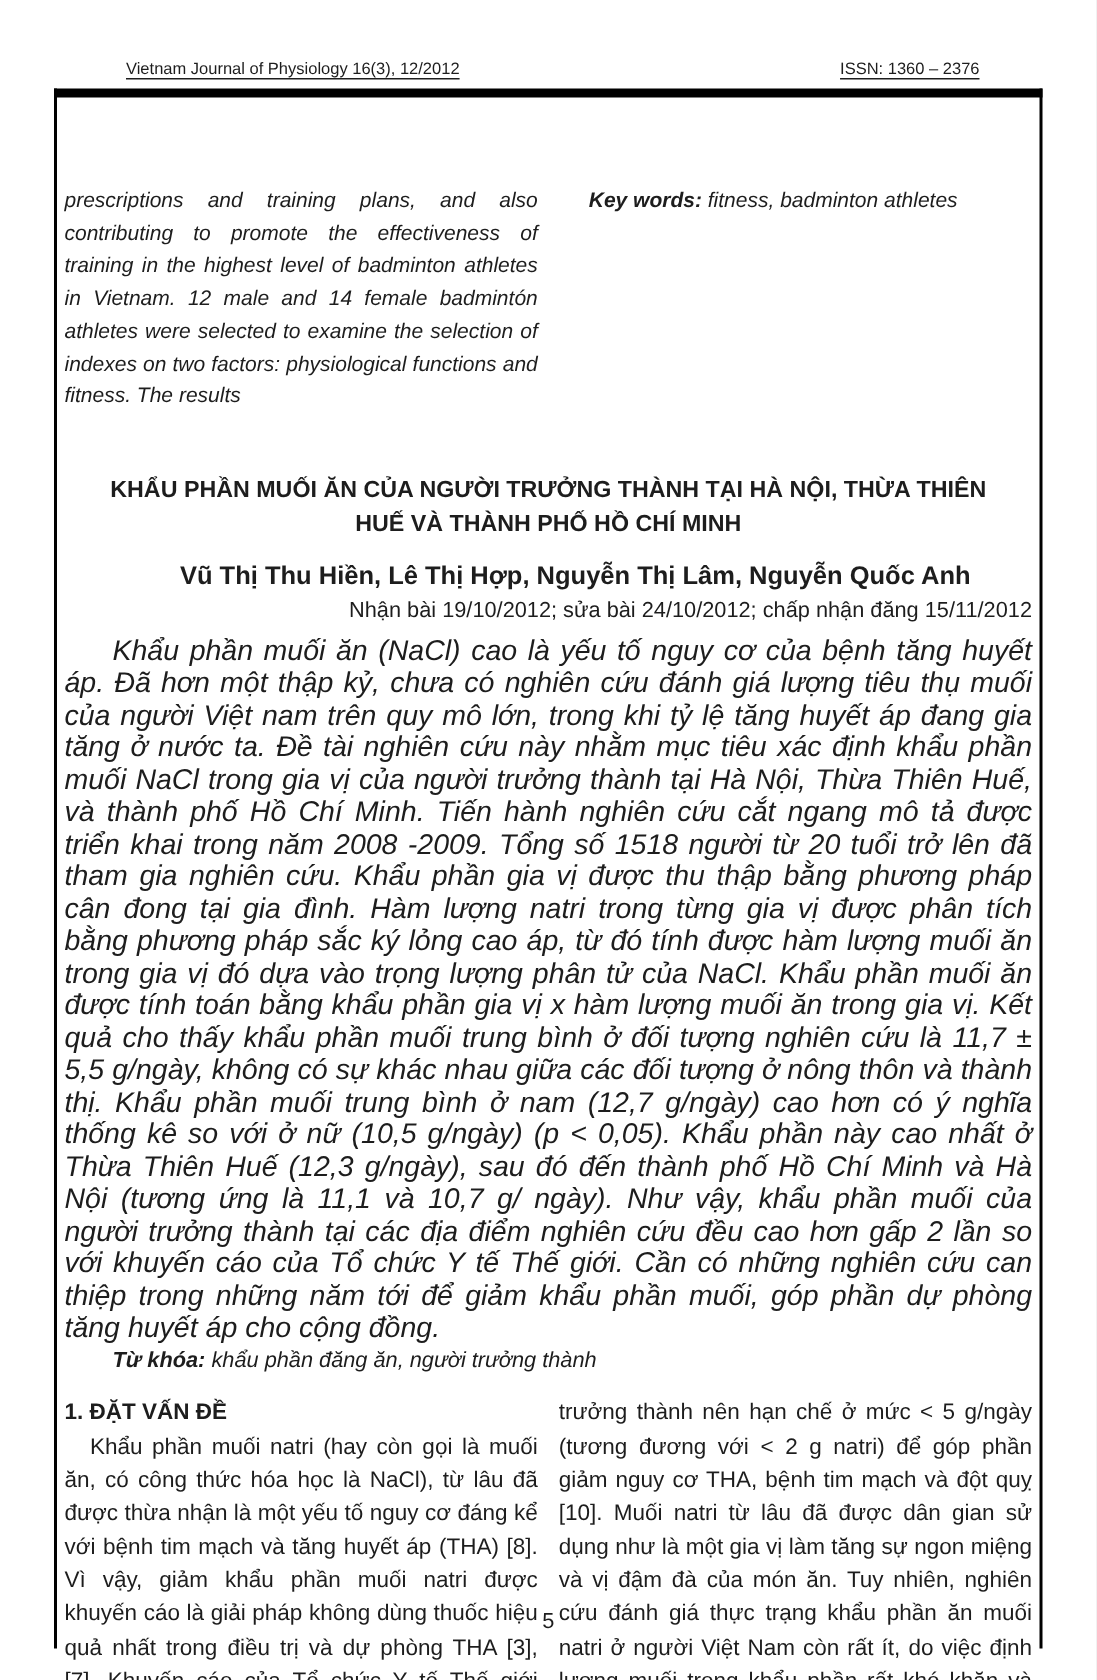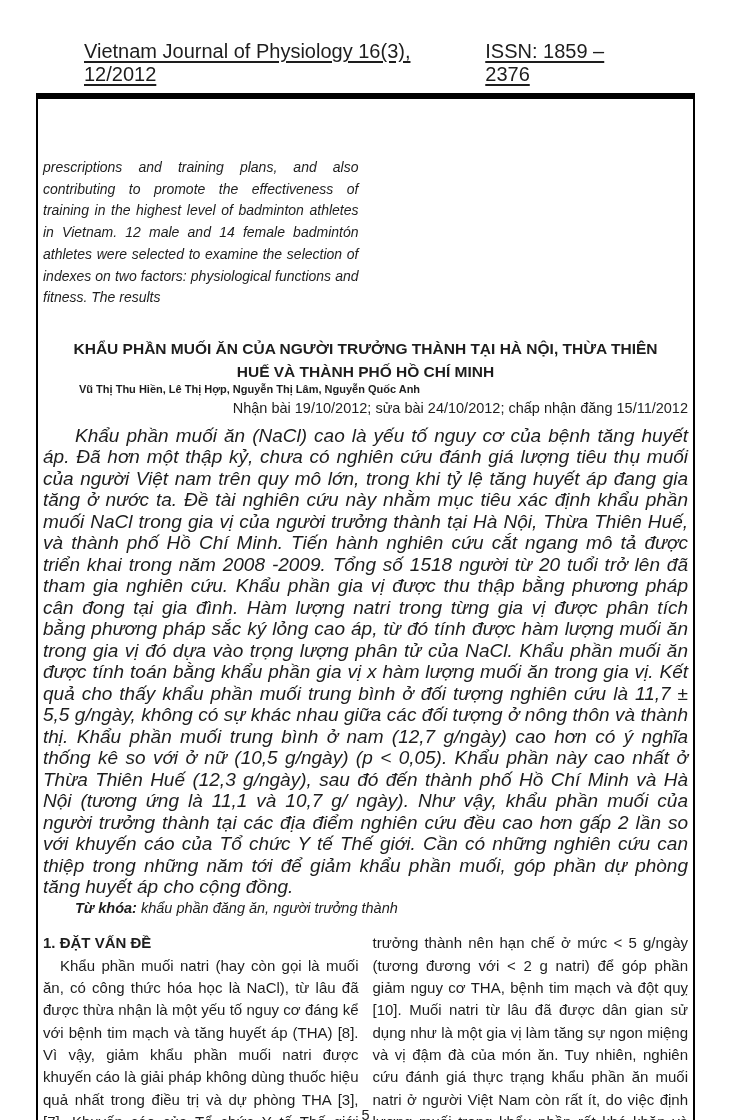--- a/index.html
+++ b/index.html
@@ -12,21 +12,21 @@
     position: relative;
     margin: 0 auto;
     overflow: hidden;
   }
   .header {
     margin: 40px 36px 0 36px;
     padding: 0 42px 3px 48px;
     display: flex;
     justify-content: space-between;
     align-items: baseline;
-    font-size: 20px;
+    font-size: 11px;
   }
   .header .u { text-decoration: underline; text-underline-offset: 3px; }
   .frame {
     margin: 4px 36px 0 36px;
     border-top: 6px solid #000;
     border-left: 2px solid #000;
     border-right: 2px solid #000;
     height: 1040px;
     padding: 0 5px;
     position: relative;
@@ -38,32 +38,32 @@
     margin-top: 58px;
     font-style: italic;
     font-size: 14px;
     line-height: 21.7px;
     text-align: justify;
   }
   .kw-indent { text-indent: 20px; }
   .bi { font-weight: bold; }
 
   .title {
-    margin-top: 28px;
+    margin-top: 40px;
     padding: 0 18px;
     text-align: center;
     font-size: 15.5px;
     font-weight: bold;
     line-height: 23px;
   }
   .authors {
-    margin-top: 0;
+    margin-top: 13px;
     padding-left: 36px;
-    text-align: left;
-    font-size: 11px;
+    text-align: center;
+    font-size: 17px;
     font-weight: bold;
   }
   .affiliation {
     margin-top: 3px;
     padding-right: 34px;
     text-align: right;
     font-size: 14.5px;
     font-weight: bold;
     font-style: italic;
   }
@@ -107,28 +107,29 @@
     font-size: 14.5px;
   }
 </style>
 </head>
 <body>
 
 <div class="page">
 
   <div class="header">
     <span class="u">Vietnam Journal of Physiology 16(3), 12/2012</span>
-    <span class="u">ISSN: 1859 – 2376</span>
+    <span class="u">ISSN: 1360 – 2376</span>
   </div>
 
   <div class="frame">
 
     <div class="eng-abstract columns">
       <p class="col">prescriptions and training plans, and also contributing to promote the effectiveness of training in the highest level of badminton athletes in Vietnam. 12 male and 14 female badmintón athletes were selected to examine the selection of indexes on two factors: physiological functions and fitness. The results</p>
       <div class="col">
+        <p class="kw-indent"><span class="bi">Key words:</span><span> fitness, badminton athletes</span></p>
       </div>
     </div>
 
     <h1 class="title">KHẨU PHẦN MUỐI ĂN CỦA NGƯỜI TRƯỞNG THÀNH TẠI HÀ NỘI, THỪA THIÊN HUẾ VÀ THÀNH PHỐ HỒ CHÍ MINH</h1>
 
     <p class="authors">Vũ Thị Thu Hiền, Lê Thị Hợp, Nguyễn Thị Lâm, Nguyễn Quốc Anh</p>
 
 
     <p class="dates">Nhận bài 19/10/2012; sửa bài 24/10/2012; chấp nhận đăng 15/11/2012</p>
 

